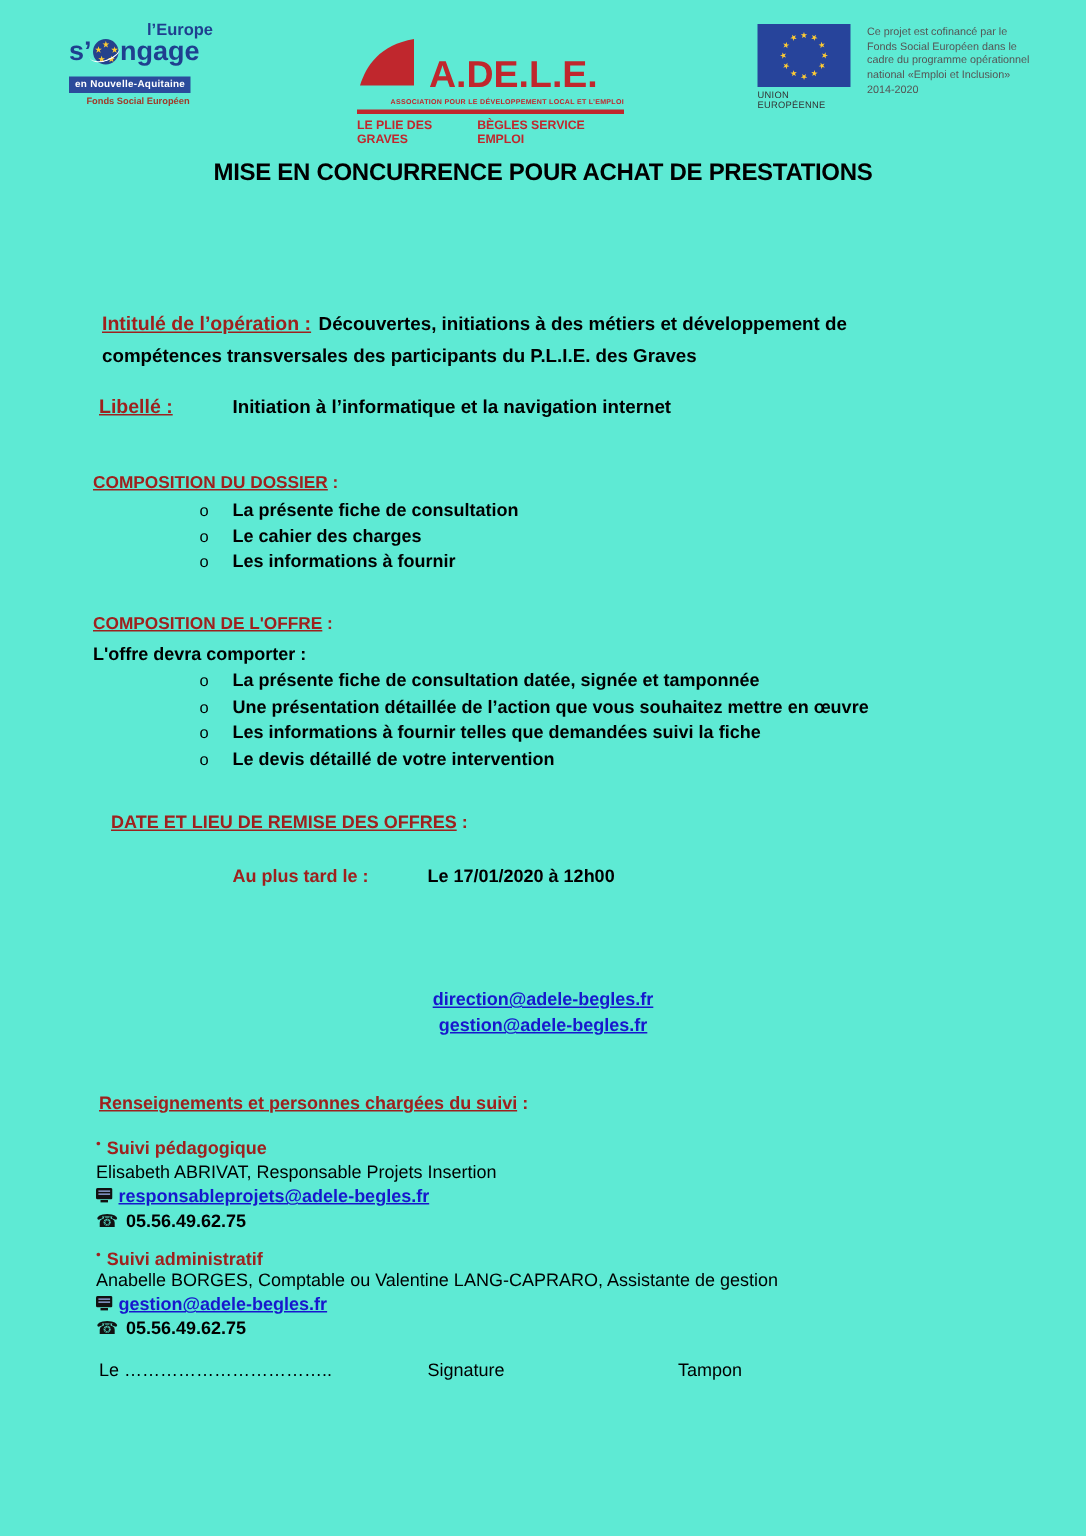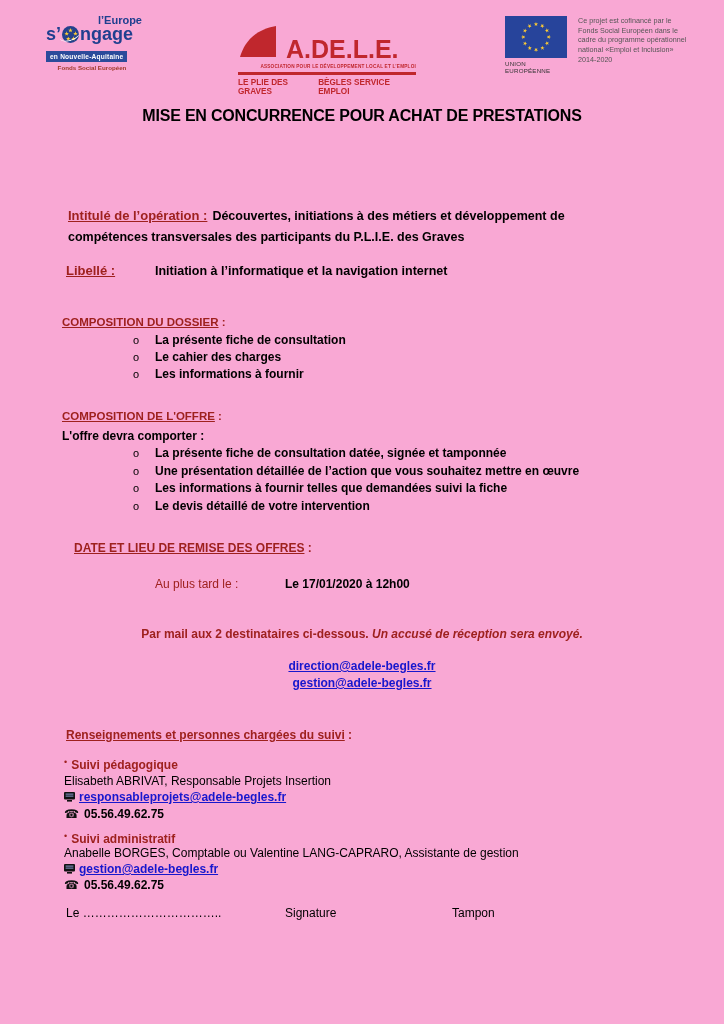--- a/index.html
+++ b/index.html
@@ -1,16 +1,16 @@
 <!DOCTYPE html>
 <html><head>
 <meta charset="utf-8">
 <style>
   html,body{margin:0;padding:0;background:#ffffff;}
-  .page{position:relative;width:724px;height:1024px;background:#f9a8d4;overflow:hidden;
+  .page{position:relative;width:724px;height:1024px;background:#5eead4;overflow:hidden;
         font-family:"Liberation Sans",sans-serif;color:#1a1a1a;}
   .abs{position:absolute;}
 
   
   .lg{left:46px;top:14px;width:110px;}
   .lg-europe{color:#1f3f8f;font-size:11px;font-weight:700;text-align:right;width:96px;}
   .lg-engage{display:flex;align-items:center;color:#1f3f8f;font-size:18px;font-weight:800;margin-top:-2px;}
   .stars-circle{position:relative;display:inline-block;width:17px;height:17px;border-radius:50%;
                 background:#24418c;margin:0 1px;flex:0 0 auto;}
   .stars-circle .st{position:absolute;left:50%;top:50%;width:6px;height:6px;margin:-3px 0 0 -3px;
@@ -69,21 +69,21 @@
 
   .libelle-label{left:66px;top:263px;font-size:13px;font-weight:700;color:#9e211e;text-decoration:underline;}
   .libelle-value{left:155px;top:264px;font-size:12.5px;font-weight:700;color:#000;}
 
   .sec-head{font-size:11.5px;font-weight:700;color:#9e211e;}
   .intro{font-size:12px;font-weight:700;color:#000;}
 
   .bullet-row{left:133px;font-size:12px;font-weight:700;color:#000;}
   .bullet-o{display:inline-block;width:22px;font-weight:400;font-size:11px;}
 
-  .deadline-label{left:155px;top:577px;font-size:12px;font-weight:400;color:#9e211e;}
+  .deadline-label{left:155px;top:577px;font-size:12px;font-weight:700;color:#9e211e;}
   .deadline-value{left:285px;top:577px;font-size:12px;font-weight:700;color:#000;}
   .mail-note{left:0;top:627px;width:724px;text-align:center;font-size:12px;font-weight:700;color:#9e211e;}
   .mail-note .it{font-style:italic;}
   .center-mail{left:0;width:724px;text-align:center;font-size:12px;}
   .link{color:#1717cd;font-weight:700;text-decoration:underline;cursor:pointer;}
 
   .contact-line{left:64px;font-size:12px;color:#000;}
   .role{color:#9e211e;font-weight:700;}
   .red-bullet{color:#9e211e;font-size:9px;vertical-align:4px;margin-right:4px;}
   .cicon{display:inline-block;vertical-align:-1px;margin-right:4px;}
@@ -176,23 +176,20 @@
   <div class="abs bullet-row" style="top:446px;"><span class="bullet-o">o</span><span>La présente fiche de consultation datée, signée et tamponnée</span></div>
   <div class="abs bullet-row" style="top:464px;"><span class="bullet-o">o</span><span>Une présentation détaillée de l’action que vous souhaitez mettre en œuvre</span></div>
   <div class="abs bullet-row" style="top:481px;"><span class="bullet-o">o</span><span>Les informations à fournir telles que demandées suivi la fiche</span></div>
   <div class="abs bullet-row" style="top:499px;"><span class="bullet-o">o</span><span>Le devis détaillé de votre intervention</span></div>
 
   <div class="abs sec-head" style="left:62px;top:541px;font-size:12px;padding-left:12px;">
     <span class="u">DATE ET LIEU DE REMISE DES OFFRES</span><span> :</span>
   </div>
   <div class="abs deadline-label">Au plus tard le :</div>
   <div class="abs deadline-value">Le 17/01/2020 à 12h00</div>
-  <div class="abs mail-note">
-    <span>Par mail aux 2 destinataires ci-dessous. </span><span class="it">Un accusé de réception sera envoyé.</span>
-  </div>
   <div class="abs center-mail" style="top:659px;">
     <span class="link">direction@adele-begles.fr</span>
   </div>
   <div class="abs center-mail" style="top:676px;">
     <span class="link">gestion@adele-begles.fr</span>
   </div>
 
   <div class="abs sec-head" style="left:66px;top:728px;font-size:12px;">
     <span class="u">Renseignements et personnes chargées du suivi</span><span> :</span>
   </div>

